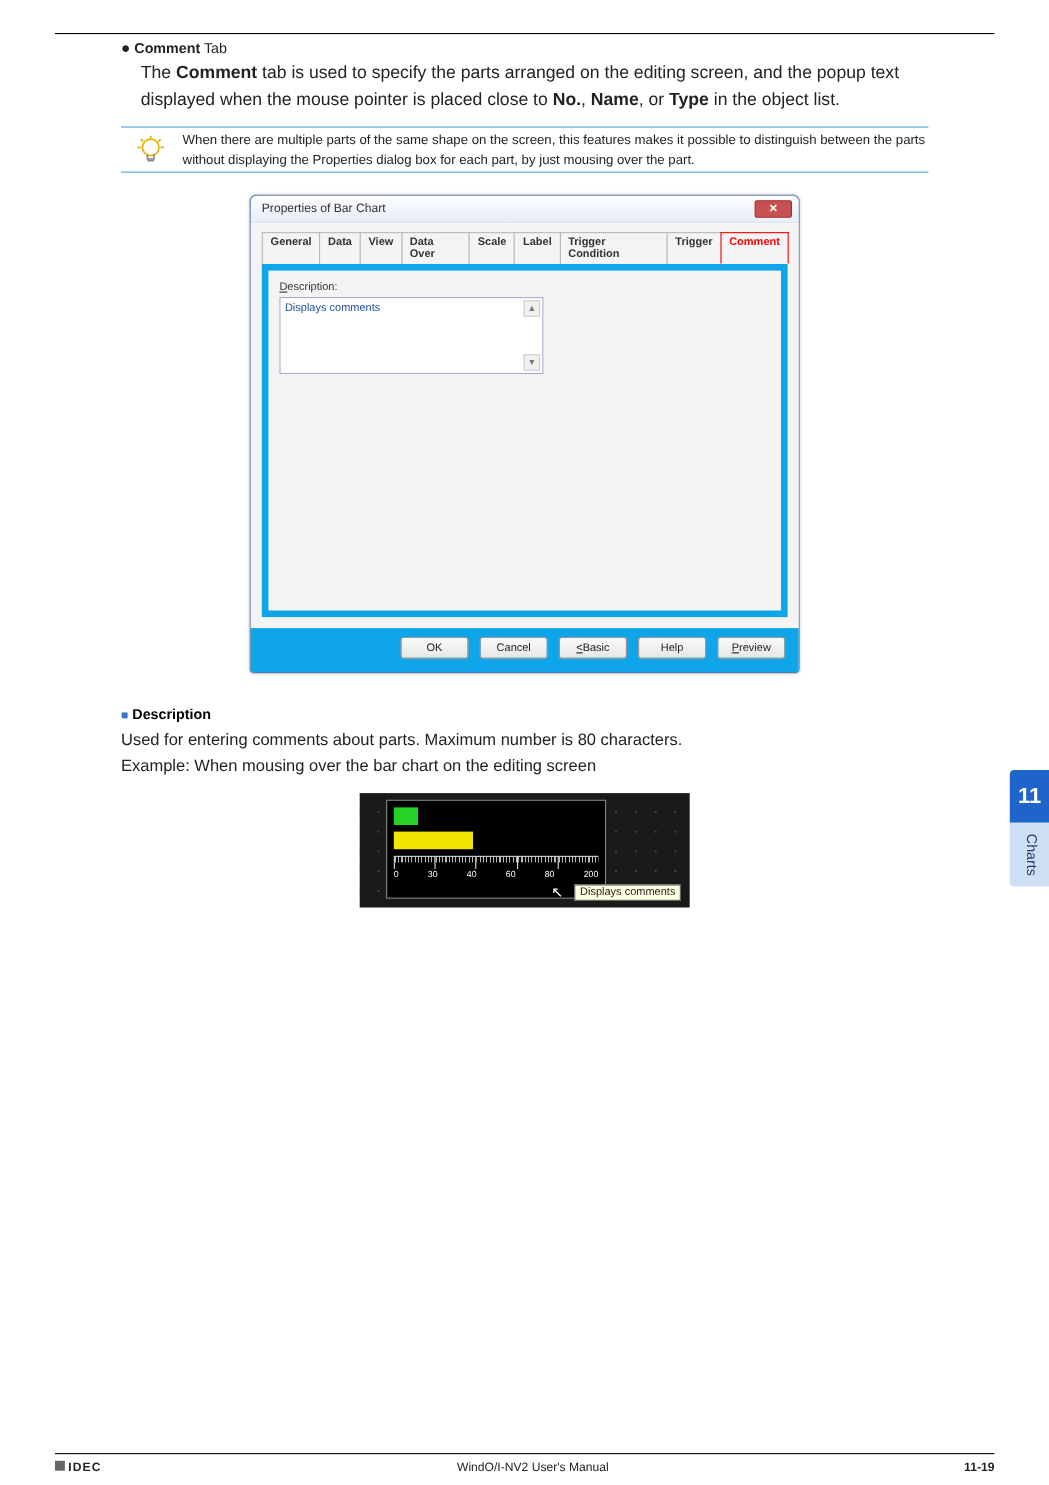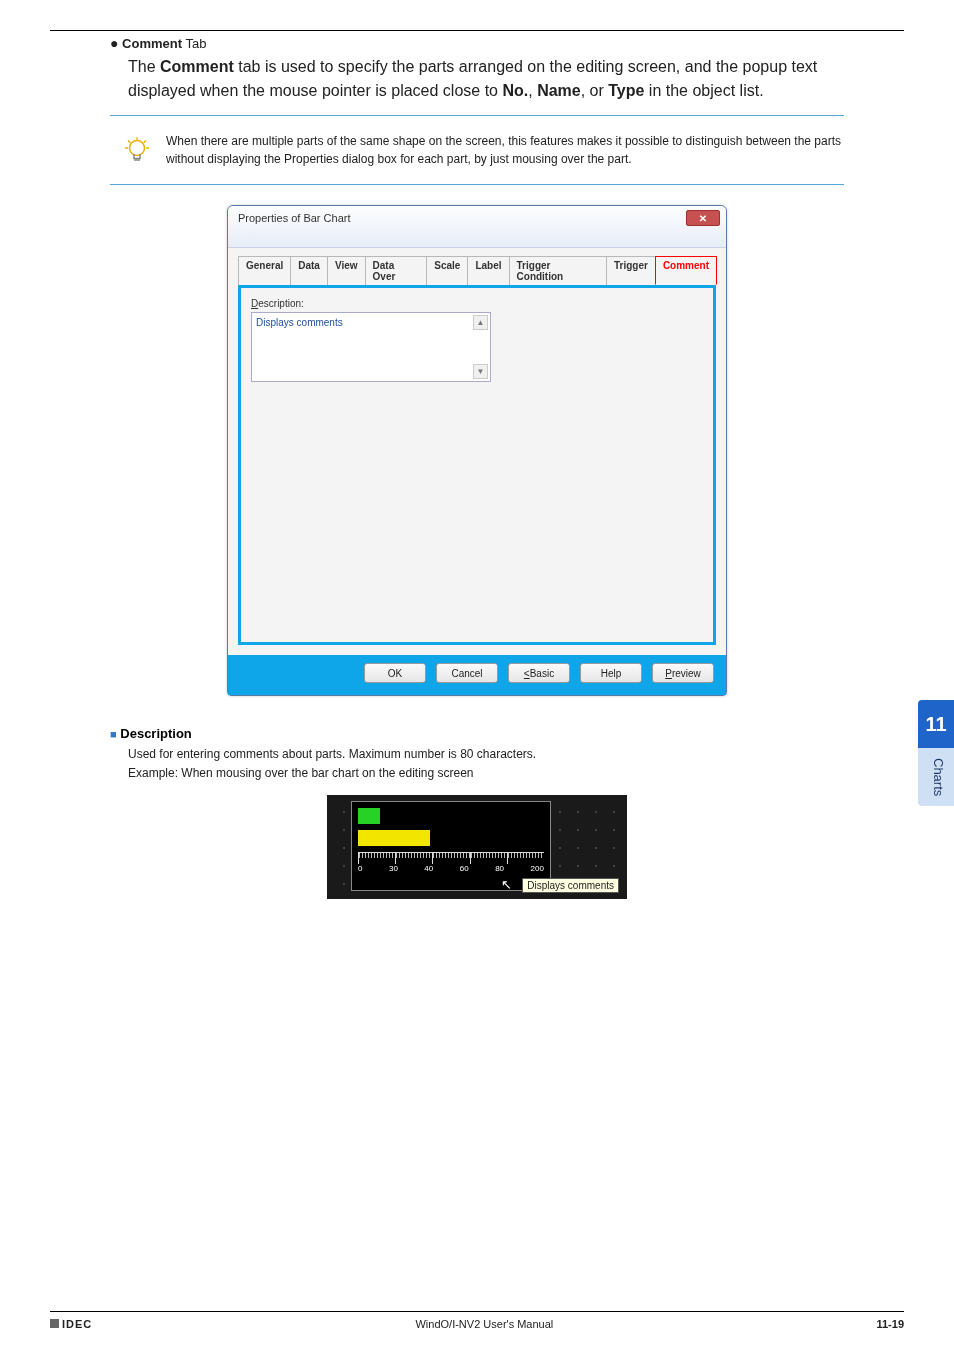--- a/index.html
+++ b/index.html
@@ -37,21 +37,21 @@
   }
   .intro-text {
     font-size: 16px;
     line-height: 1.5;
     margin-left: 18px;
     margin-bottom: 12px;
   }
   .tip-block {
     border-top: 1px solid #4fa8d8;
     border-bottom: 1px solid #4fa8d8;
-    padding: 16px 0;
+    padding: 2px 0;
     margin: 0 0 20px 0;
     display: flex;
     align-items: flex-start;
     gap: 14px;
   }
   .tip-icon {
     width: 30px;
     height: 30px;
     flex: 0 0 30px;
     margin-left: 12px;
@@ -71,21 +71,21 @@
     border: 1px solid #5a7aa8;
     border-radius: 6px 6px 4px 4px;
     box-shadow: 0 0 3px rgba(0,0,0,.2);
   }
   .dialog-titlebar {
     background: linear-gradient(#fdfdfe, #e6edf7);
     border-bottom: 1px solid #c8d4e6;
     display: flex;
     justify-content: space-between;
     align-items: center;
-    padding: 4px 6px 21px 10px;
+    padding: 4px 6px 4px 10px;
     border-radius: 6px 6px 0 0;
   }
   .dialog-title {
     font-size: 11px;
     color: #333;
   }
   .close-btn {
     width: 34px;
     height: 16px;
     background: #c75050;
@@ -117,23 +117,23 @@
   }
   .tab.active {
     border: 1px solid red;
     border-bottom: 1px solid #f4f4f4;
     color: red;
     background: #f4f4f4;
     position: relative;
     z-index: 2;
   }
   .tabpanel {
-    border: 3px solid #0ea5e9;
+    border: 6px solid #0ea5e9;
     padding: 10px;
-    height: 360px;
+    height: 321px;
     background: #f4f4f4;
   }
   .desc-label {
     font-size: 10px;
     color: #333;
     margin-bottom: 3px;
   }
   .desc-label u { text-decoration: underline; }
   .desc-field {
     width: 240px;
@@ -190,23 +190,22 @@
   .sub-heading {
     font-size: 13px;
     color: #000;
     margin: 10px 0 4px 0;
   }
   .sub-heading .sq {
     color: #3477c8;
     font-size: 11px;
   }
   .sub-text {
-    font-size: 12px;
+    font-size: 15px;
     line-height: 1.6;
-    margin-left: 18px;
   }
 
   .example-wrap {
     display: flex;
     justify-content: center;
     margin-top: 12px;
   }
   .example {
     width: 300px;
     background: #1a1a1a;
@@ -310,21 +309,21 @@
     font-size: 13px;
     writing-mode: vertical-rl;
     padding: 10px 8px;
     border-radius: 0 0 0 4px;
     width: 36px;
     text-align: center;
   }
 
   .footer {
     position: absolute;
-    bottom: 20px;
+    bottom: 10px;
     left: 50px;
     right: 50px;
     border-top: 1px solid #000;
     padding-top: 6px;
     display: flex;
     justify-content: space-between;
     align-items: center;
     font-size: 11px;
   }
   .footer-left {

